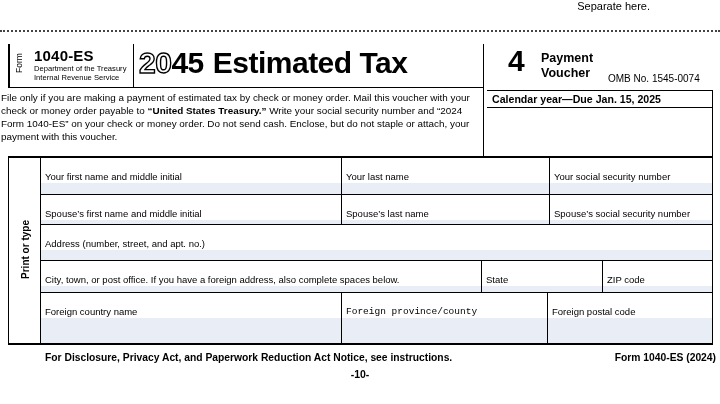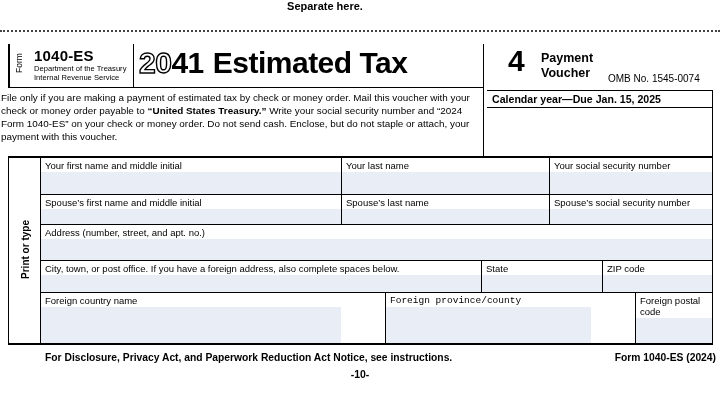--- a/index.html
+++ b/index.html
@@ -1,22 +1,22 @@
 <!DOCTYPE html>
 <html><head>
 <meta charset="utf-8">
 <style>
   * { margin:0; padding:0; box-sizing:border-box; }
   html,body { background:#fff; }
   body { width:720px; height:404px; font-family:"Liberation Sans", sans-serif; color:#000; }
   .page { position:relative; width:720px; height:404px; background:#fff; overflow:hidden; }
 
   
-  .sep-label { position:absolute; left:0; top:11; width:650px; text-align:center;
-               font-size:11px; font-weight:bold; }
+  .sep-label { position:absolute; left:0; top:11; width:650px; text-align:right;
+               font-size:11px; font-weight:normal; }
   .dotted { position:absolute; left:0; top:30px; width:720px; height:0;
             border-top:2px dotted #444; }
 
   
   .hdr-left { position:absolute; left:8px; top:44px; width:126px; height:44px;
               border-left:2px solid #000; border-right:1.5px solid #000; }
   .form-vert { position:absolute; left:-6px; top:14px; font-size:8.5px;
                transform:rotate(-90deg); transform-origin:center; display:inline-block; width:30px; text-align:center;}
   .hdr-left-main { position:absolute; left:24px; top:3px; }
   .form-number { font-size:15px; font-weight:bold; letter-spacing:0.2px; }
@@ -51,24 +51,24 @@
   .tbl { position:absolute; left:8px; top:156px; width:705px; height:189px;
          border:1.5px solid #000; border-top:2.5px solid #000; border-bottom:2.5px solid #000;
          display:flex; }
   .side { width:32px; border-right:1px solid #000; position:relative; }
   .side-text { position:absolute; left:-29px; top:86px; width:90px; text-align:center;
                font-size:10px; font-weight:bold; transform:rotate(-90deg); }
   .rows { flex:1; display:flex; flex-direction:column; }
   .trow { display:flex; border-bottom:1px solid #000; }
   .trow:last-child { border-bottom:none; }
   .r1 { height:37px; } .r2 { height:14px; } .r3 { height:30px; }
-  .r4 { height:36px; } .r5 { height:32px; } .r6 { flex:1;gap:44px; }
+  .r4 { height:36px; } .r5 { height:32px; } .r6 { flex:1; }
   .cell { display:flex; flex-direction:column; }
   .cell + .cell { border-left:1px solid #000; }
-  .cell-label { font-size:9.5px; line-height:11px; padding:2px 3px 1px 4px; background:#fff; }
+  .cell-label { font-size:9.5px; line-height:11px; padding:2px 3px 1px 4px; background:#fff;margin-top:11px; }
   .cell-input { flex:1; background:#e9eef6; }
   .cflex { flex:1; }
   .w300 { width:300px; } .w208 { width:208px; }
   .w440 { width:440px; } .w121 { width:121px; }
   .w206 { width:206px;font-family:Liberation Mono, monospace; }
   .joint-label { font-size:9.5px; padding:2px 3px 1px 4px; }
 
   
   .foot-left { position:absolute; left:1px; top:352px; font-size:10.3px; font-weight:bold;padding-left:44px; }
   .foot-right { position:absolute; right:4px; top:352px; font-size:10.3px; font-weight:bold; }
@@ -86,21 +86,21 @@
 
   <div class="hdr-left">
     <span class="form-vert">Form</span>
     <div class="hdr-left-main">
       <div class="form-number">1040-ES</div>
       <div class="dept">Department of the Treasury</div>
       <div class="dept">Internal Revenue Service</div>
     </div>
   </div>
 
-  <div class="title"><span class="yr-outline">20</span><span>41</span><span class="title-text">Estimated Tax</span></div>
+  <div class="title"><span class="yr-outline">20</span><span>45</span><span class="title-text">Estimated Tax</span></div>
 
   <div class="hdr-rule"></div>
   <div class="vdiv"></div>
 
   <div class="pv">
     <div class="pv-lines">
       <div>Payment</div>
       <div>Voucher</div>
     </div>
   </div>

